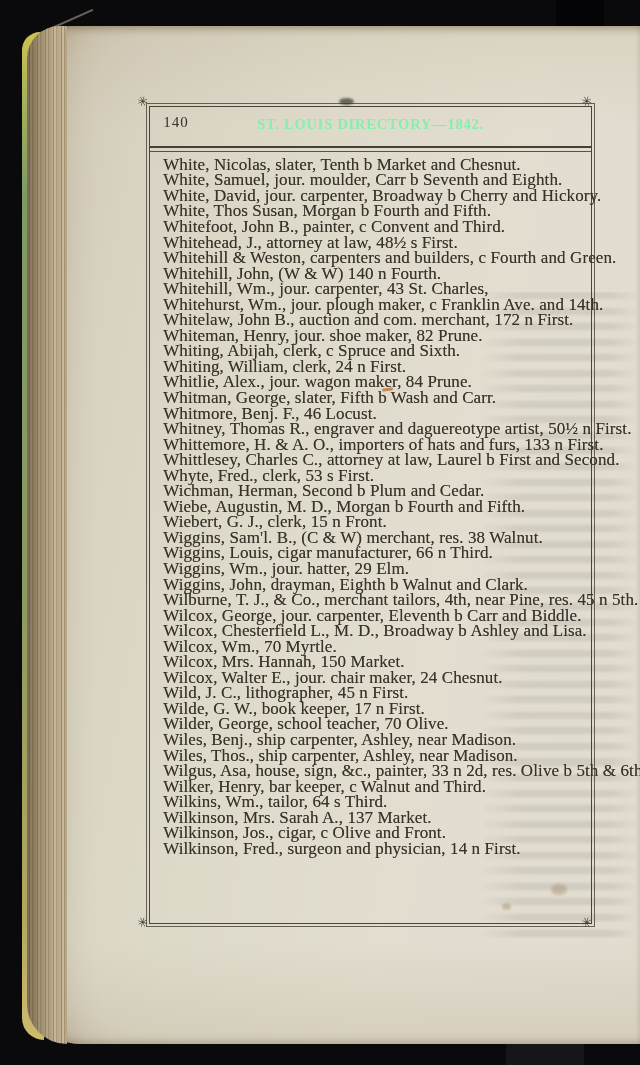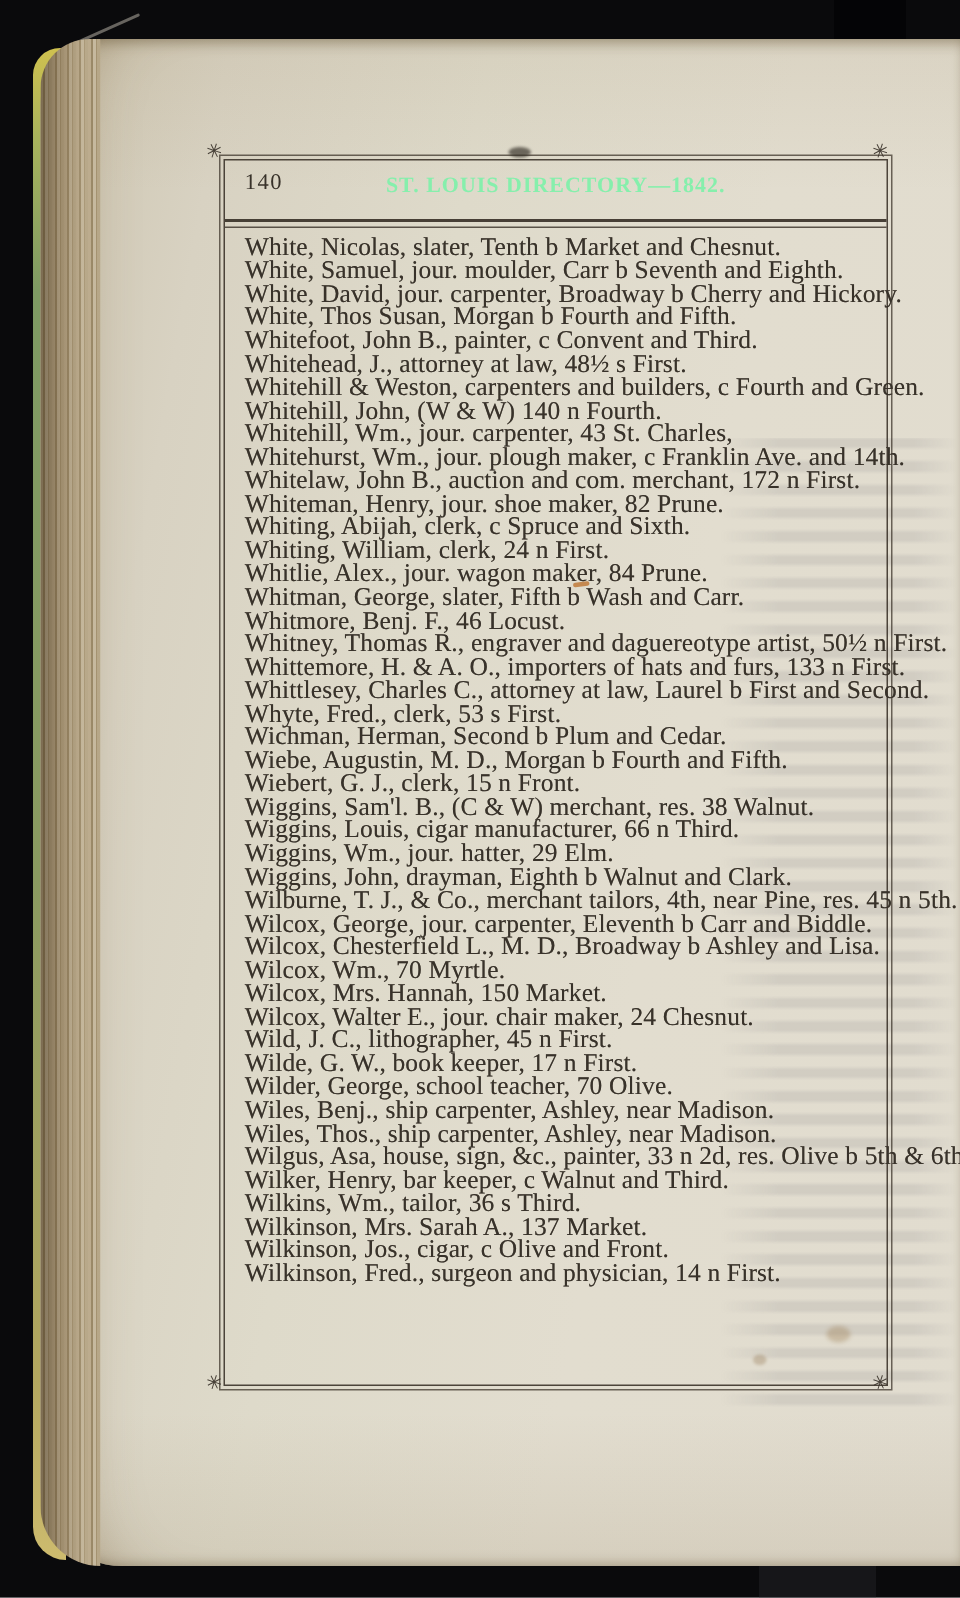--- a/index.html
+++ b/index.html
@@ -141,21 +141,21 @@
           <div class="entry">Wilcox, Wm., 70 Myrtle.</div>
           <div class="entry">Wilcox, Mrs. Hannah, 150 Market.</div>
           <div class="entry">Wilcox, Walter E., jour. chair maker, 24 Chesnut.</div>
           <div class="entry">Wild, J. C., lithographer, 45 n First.</div>
           <div class="entry">Wilde, G. W., book keeper, 17 n First.</div>
           <div class="entry">Wilder, George, school teacher, 70 Olive.</div>
           <div class="entry">Wiles, Benj., ship carpenter, Ashley, near Madison.</div>
           <div class="entry">Wiles, Thos., ship carpenter, Ashley, near Madison.</div>
           <div class="entry">Wilgus, Asa, house, sign, &amp;c., painter, 33 n 2d, res. Olive b 5th &amp; 6th.</div>
           <div class="entry">Wilker, Henry, bar keeper, c Walnut and Third.</div>
-          <div class="entry">Wilkins, Wm., tailor, 36 s Third.</div>
+          <div class="entry">Wilkins, Wm., tailor, 64 s Third.</div>
           <div class="entry">Wilkinson, Mrs. Sarah A., 137 Market.</div>
           <div class="entry">Wilkinson, Jos., cigar, c Olive and Front.</div>
           <div class="entry">Wilkinson, Fred., surgeon and physician, 14 n First.</div>
         </div>
 
     </div>
   </div>
 
   <div class="pen-mark"></div>
   <div class="stain-top"></div>

